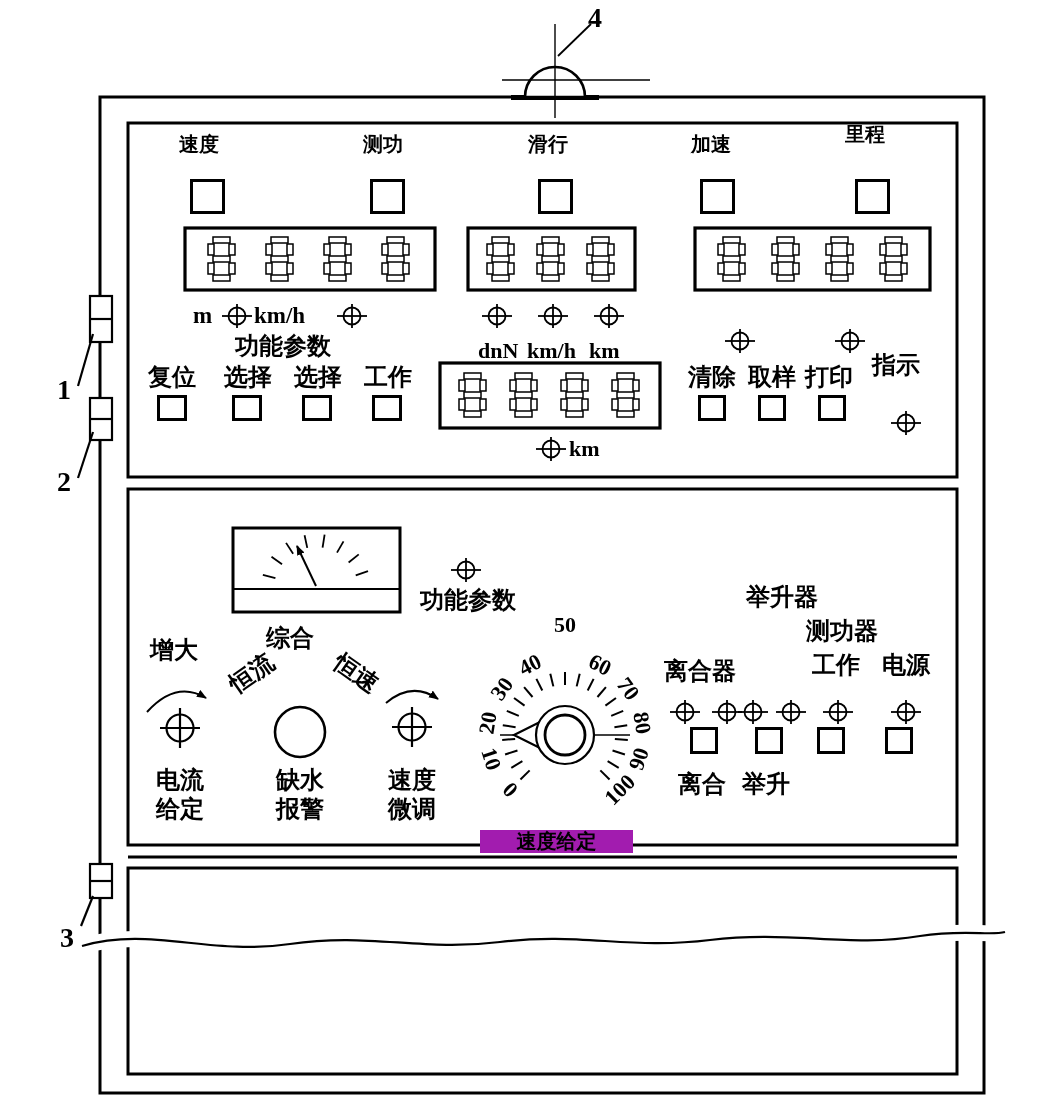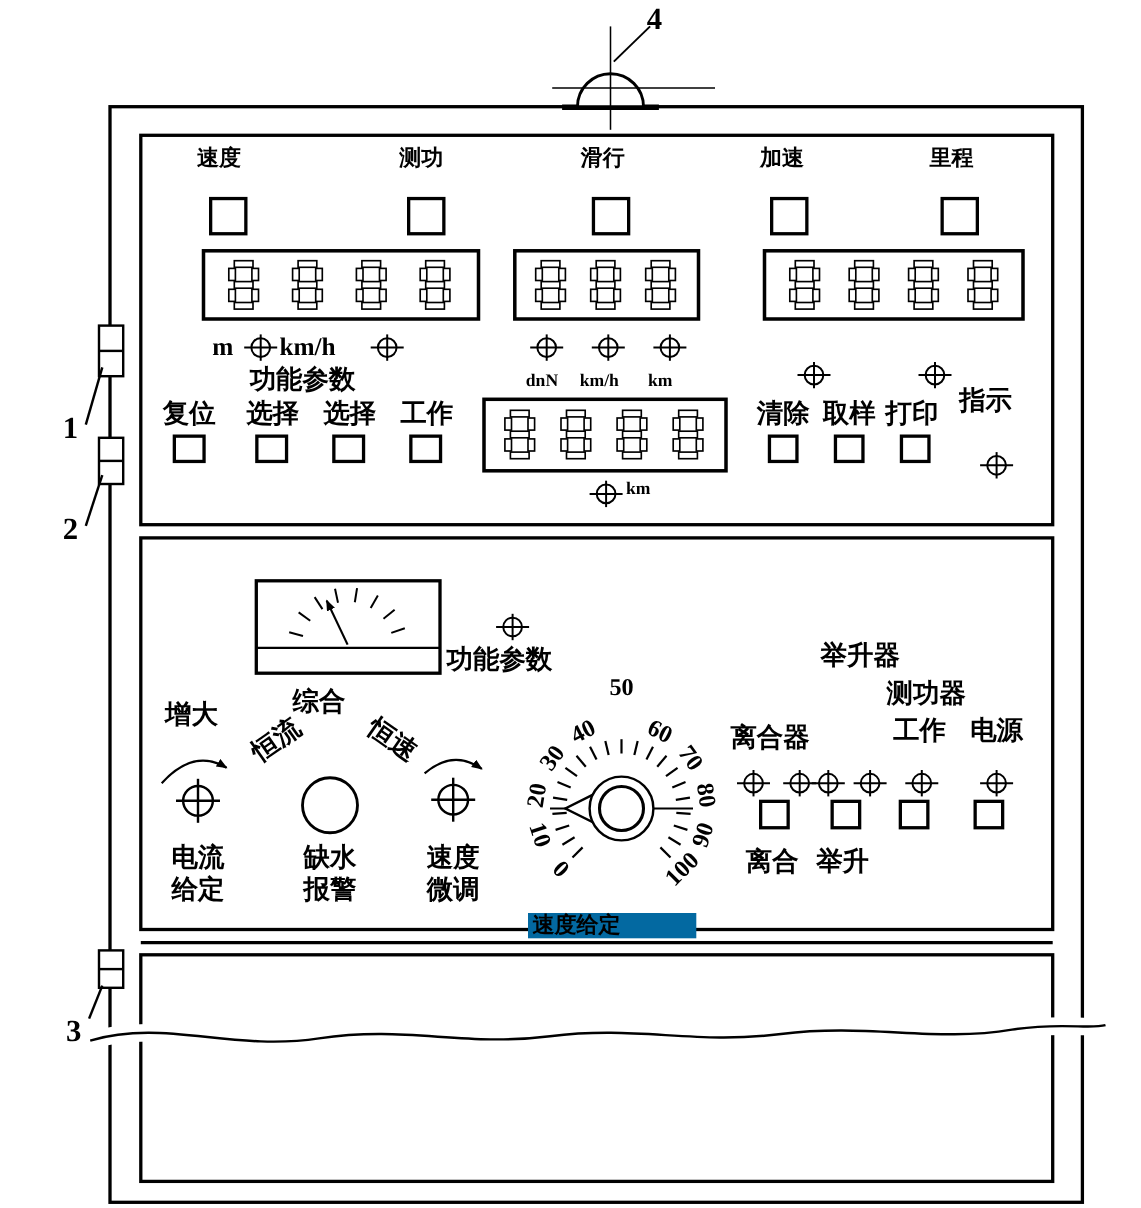--- a/index.html
+++ b/index.html
@@ -1,25 +1,25 @@
 <!DOCTYPE html>
 <html><head>
 <meta charset="utf-8">
 <style>
   html,body{margin:0;padding:0;background:#fff}
   .stage{position:relative;width:1037px;height:1098px;background:#fff;
          font-family:"Liberation Serif","DejaVu Serif",serif;color:#000;overflow:hidden}
   svg.art{position:absolute;left:0;top:0}
   .t{position:absolute;font-weight:bold;white-space:nowrap;line-height:1.15}
-  .c{}
-  .f26{font-size:20px}.f24{font-size:24px}.f23{font-size:23px}.f22{font-size:16px}.f28{font-size:28px}
+  .c{text-align:center}
+  .f26{font-size:20px}.f24{font-size:24px}.f23{font-size:23px}.f22{font-size:22px}.f28{font-size:28px}
   .sq{position:absolute;background:#fff;border:3px solid #000;box-sizing:border-box}
   .dn{position:absolute;width:40px;text-align:center;font-weight:bold;font-size:22px}
   .wrap2{width:52px;text-align:center;word-break:break-all;line-height:29px;font-size:24px;white-space:normal}
-  .bgw{background:#0369a1;padding:0 4px}
+  .bgw{background:#a21caf;padding:0 4px}
 </style>
 </head>
 <body>
 
 <div class="stage">
 
   <svg class="art" width="1037" height="1098" viewBox="0 0 1037 1098">
     <defs>
       <g id="seg8" fill="none" stroke="#000" stroke-width="1.5">
         <rect x="5" y="0" width="17" height="6"></rect>
@@ -183,21 +183,21 @@
 
   <div class="t f28" style="left:57px;top:374px">1</div>
   <div class="t f28" style="left:57px;top:466px">2</div>
   <div class="t f28" style="left:60px;top:922px">3</div>
   <div class="t f28" style="left:588px;top:2px">4</div>
 
   <div class="t f26" style="left:179px;top:133px">速度</div>
   <div class="t f26" style="left:363px;top:133px">测功</div>
   <div class="t f26" style="left:528px;top:133px">滑行</div>
   <div class="t f26" style="left:691px;top:133px">加速</div>
-  <div class="t f26" style="left:845px;top:133px">里程</div>
+  <div class="t f26" style="left:845px;top:123px">里程</div>
 
   <div class="sq" style="left:190px;top:179px;width:35px;height:35px"></div>
   <div class="sq" style="left:370px;top:179px;width:35px;height:35px"></div>
   <div class="sq" style="left:538px;top:179px;width:35px;height:35px"></div>
   <div class="sq" style="left:700px;top:179px;width:35px;height:35px"></div>
   <div class="sq" style="left:855px;top:179px;width:35px;height:35px"></div>
 
   <div class="t f23" style="left:193px;top:303px">m</div>
   <div class="t f23" style="left:254px;top:303px">km/h</div>
   <div class="t f22" style="left:478px;top:338px">dnN</div>

